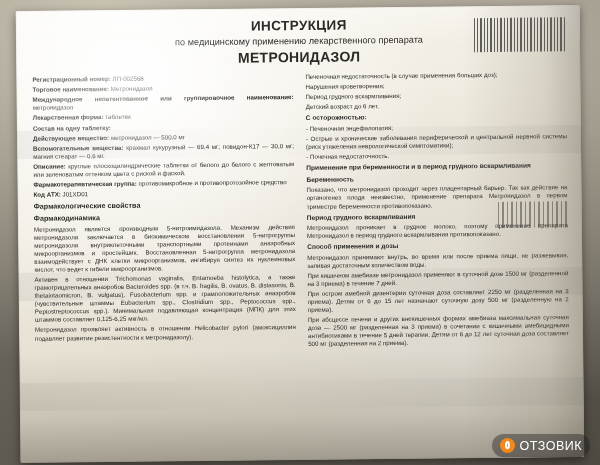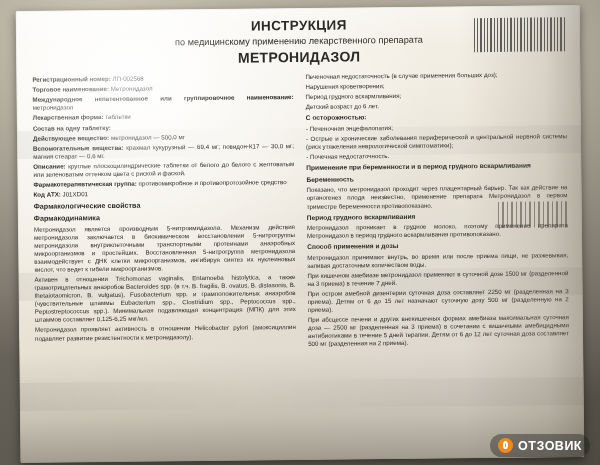--- a/index.html
+++ b/index.html
@@ -94,21 +94,21 @@
     position:absolute;left:-40px;top:-60px;width:280px;height:260px;
     background:radial-gradient(ellipse at center, rgba(255,255,255,.55), rgba(255,255,255,0) 65%);
     pointer-events:none;
   }
   
   .wm{
     position:absolute;right:10px;bottom:8px;
     display:flex;align-items:center;gap:5px;
     padding:4px 8px;border-radius:13px;
     background:rgba(30,30,30,.42);
-    color:#fff;font-size:12.5px;font-weight:bold;letter-spacing:.5px;
+    color:#fff;font-size:12.5px;font-weight:normal;letter-spacing:.5px;
   }
   .wm .dot{
     width:15px;height:15px;border-radius:50%;
     background:#f08a1c;display:inline-block;position:relative;
   }
   .wm .dot:after{
     content:"";position:absolute;left:5px;top:3px;width:5px;height:8px;
     border:2px solid #fff;border-radius:50% 50% 50% 50%/60% 60% 40% 40%;
     box-sizing:border-box;
   }

